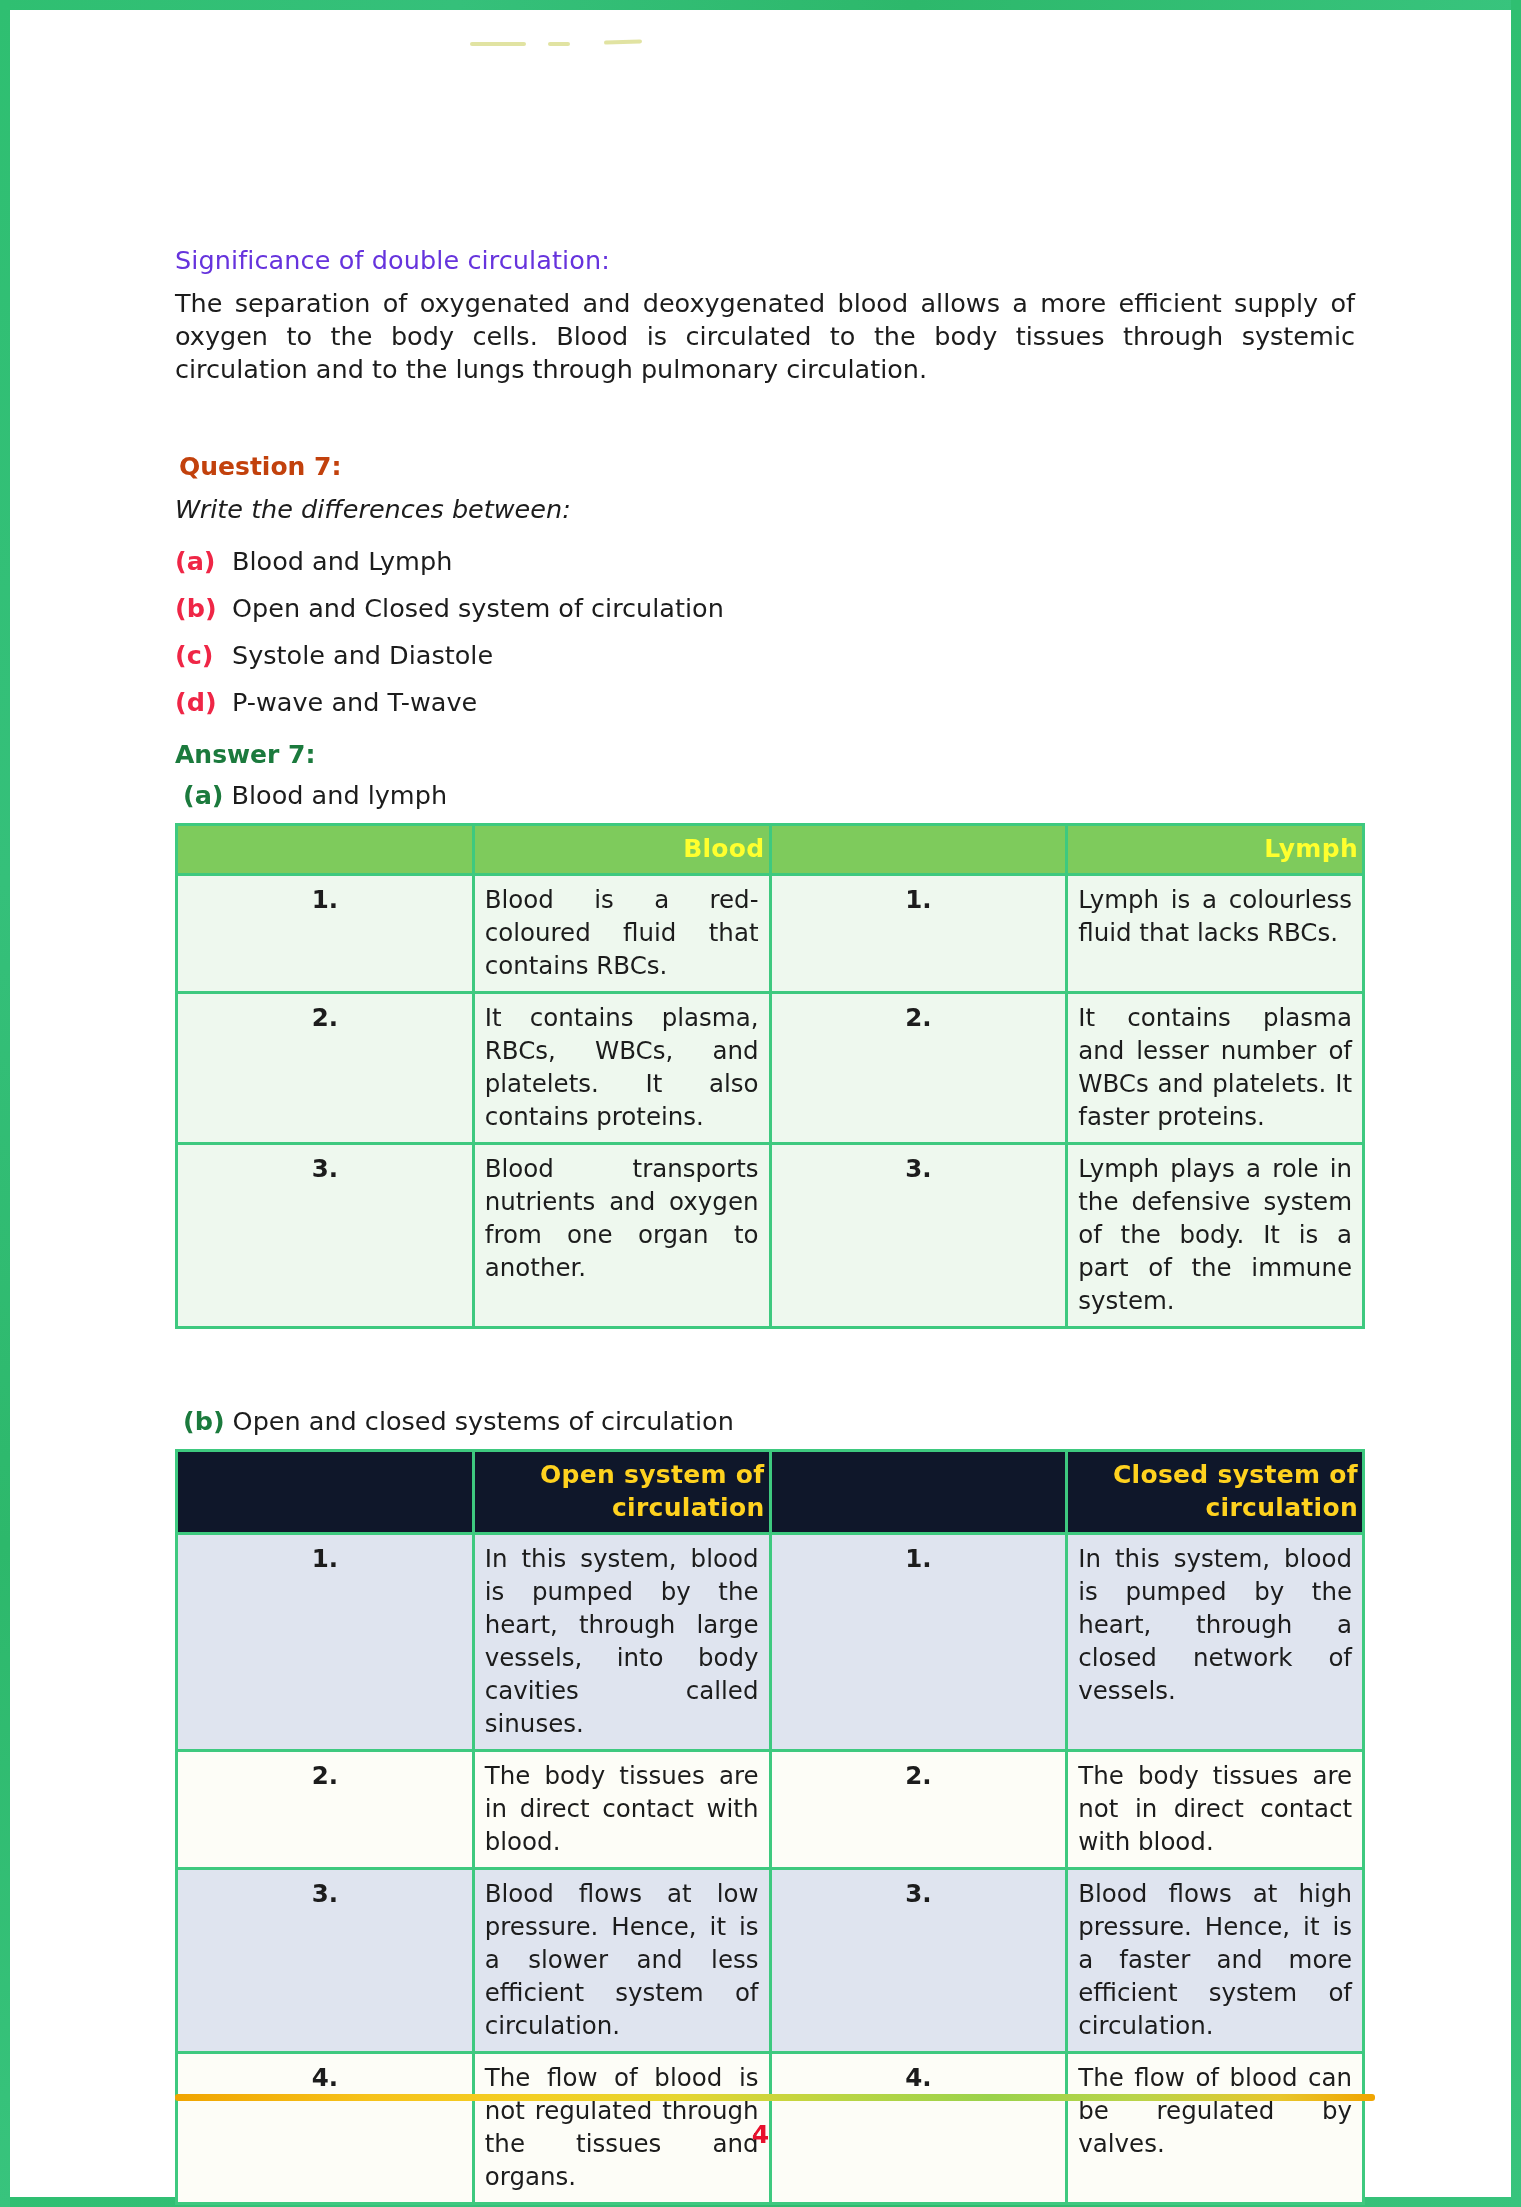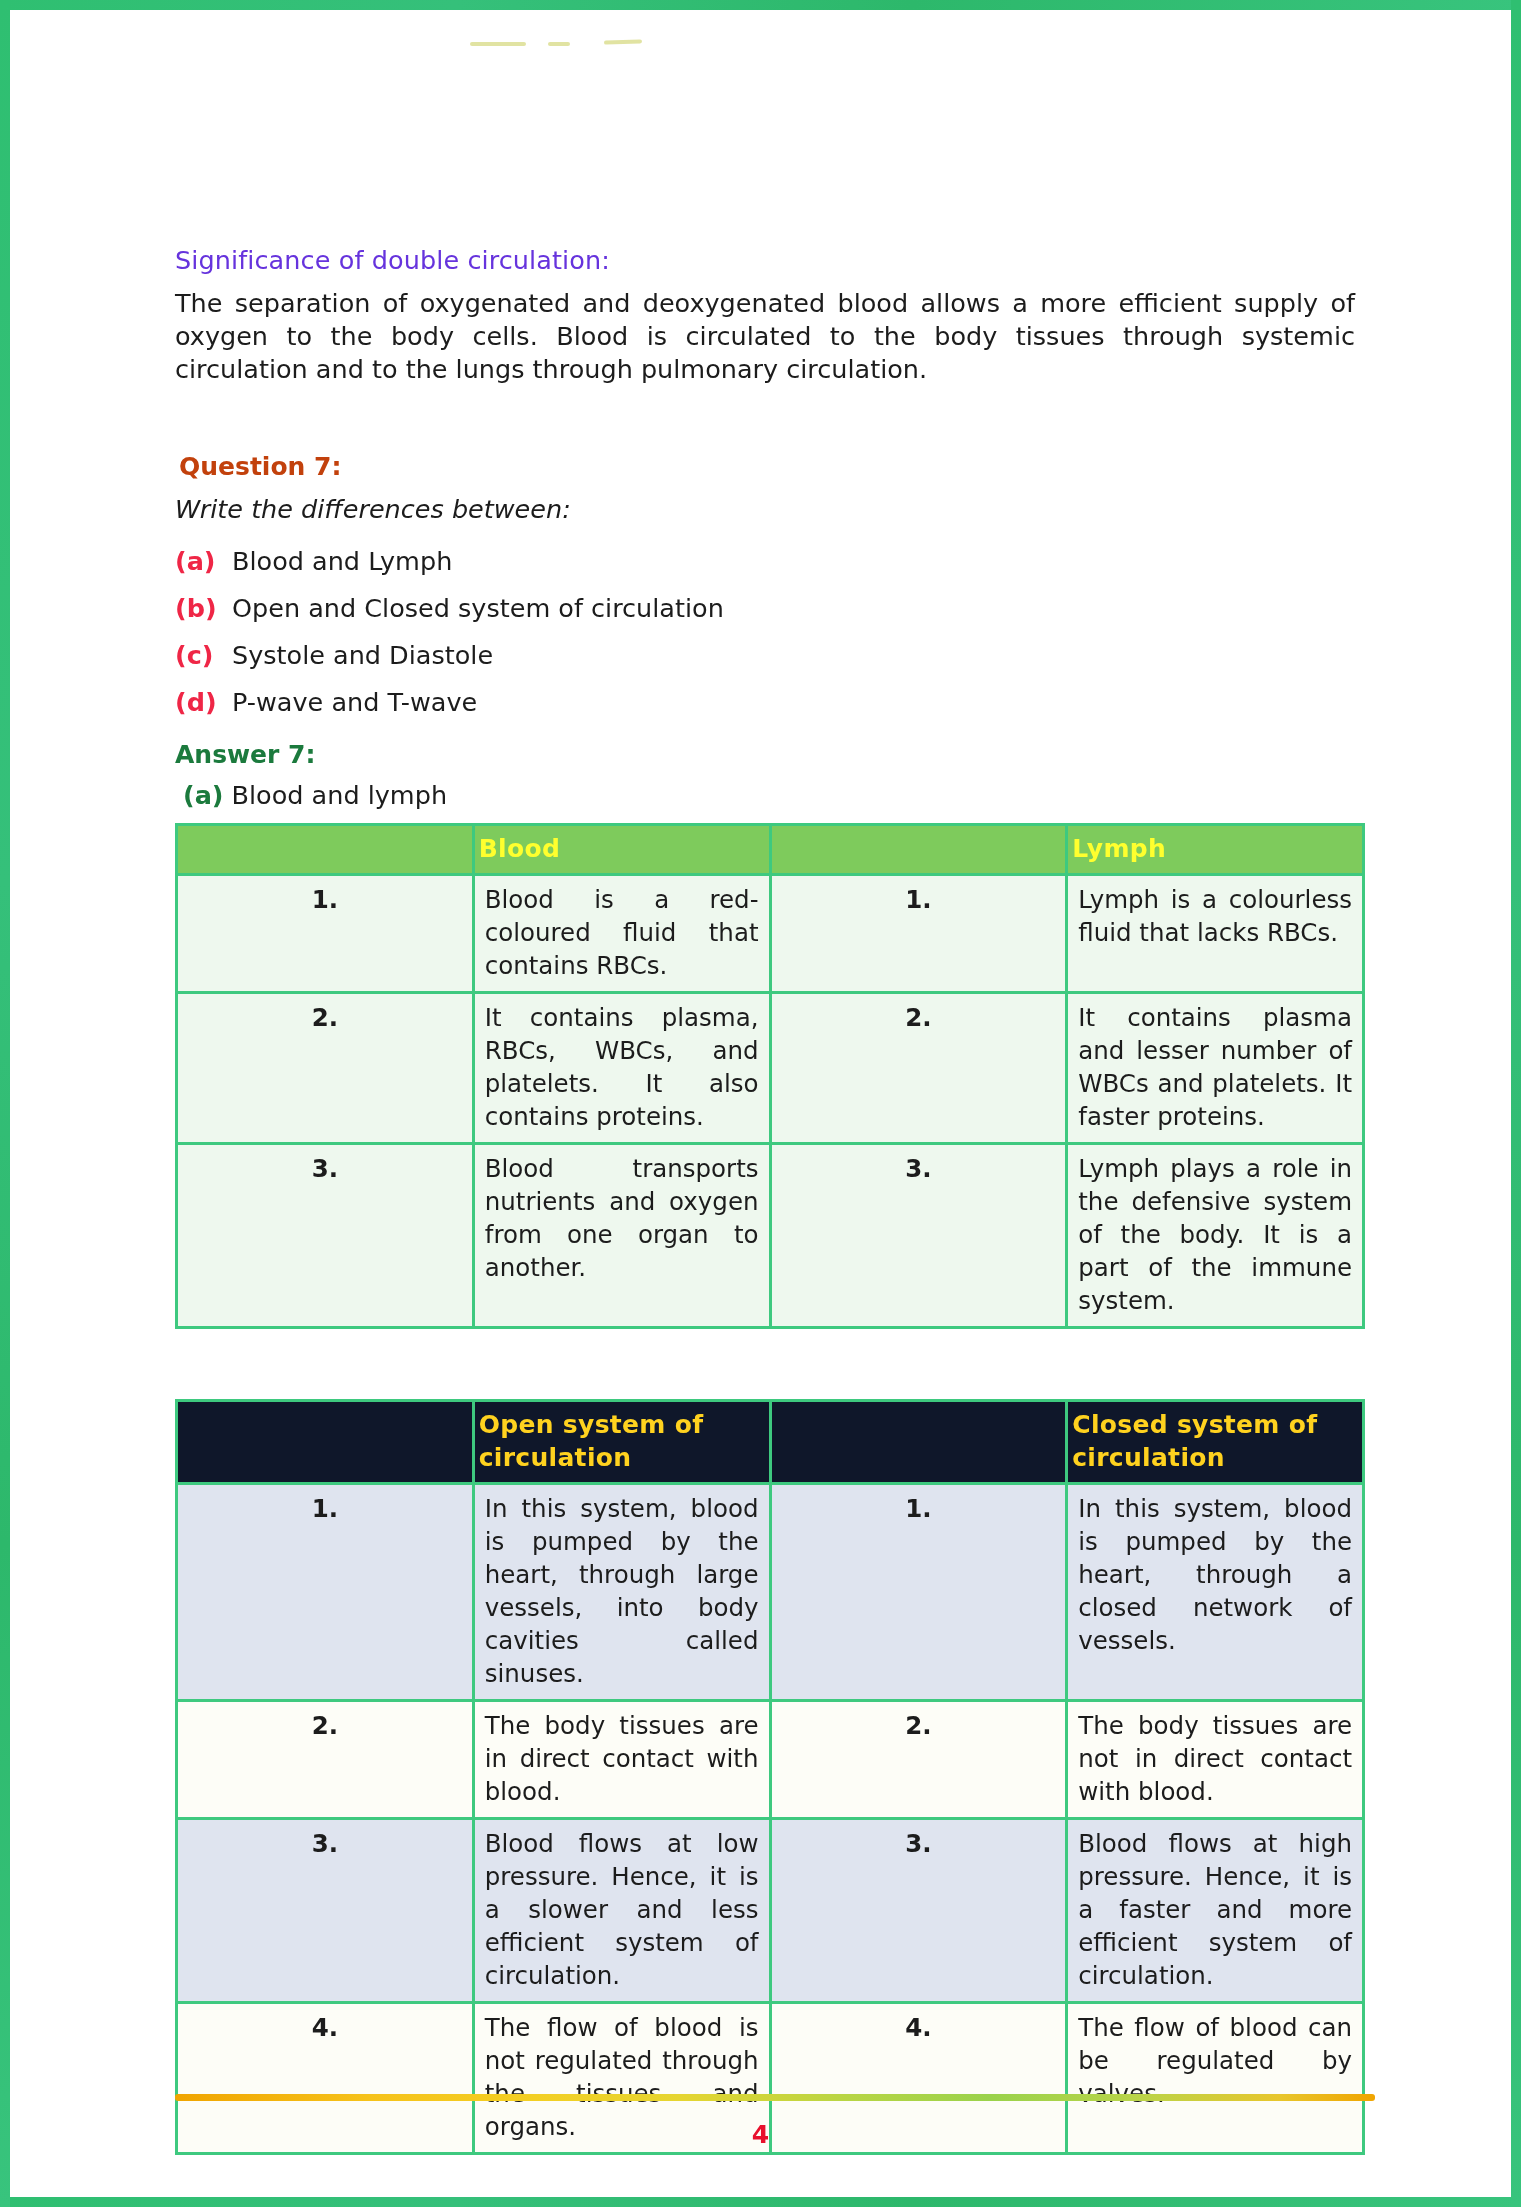--- a/index.html
+++ b/index.html
@@ -147,21 +147,21 @@
     font-weight: normal;
   }
   table.cmp td.num {
     text-align: center;
     font-weight: bold;
     width: 56px;
     padding-left: 4px;
     padding-right: 4px;
   }
   table.cmp th.hd {
-    text-align: left;
+    text-align: right;
     font-weight: bold;
     font-size: 25px;
     padding: 6px 4px 8px 4px;
     letter-spacing: .3px;
   }
 
   
   .tblA th.hd, .tblA th.hd-blank {
     background: #7ecb5c;
     color: #ffff2e;
@@ -283,20 +283,23 @@
             <td class="num">3.</td>
             <td>Blood transports nutrients and oxygen from one organ to another.</td>
             <td class="num">3.</td>
             <td>Lymph plays a role in the defensive system of the body. It is a part of the immune system.</td>
           </tr>
         </tbody>
       </table>
 
       <div class="gap-big"></div>
 
+      <div class="sub-label">
+        <span class="mk">(b)</span><span>Open and closed systems of circulation</span>
+      </div>
 
       <table class="cmp tblB">
         <thead>
           <tr>
             <th class="hd-blank num"></th>
             <th class="hd">Open system of circulation</th>
             <th class="hd-blank num"></th>
             <th class="hd">Closed system of circulation</th>
           </tr>
         </thead>

